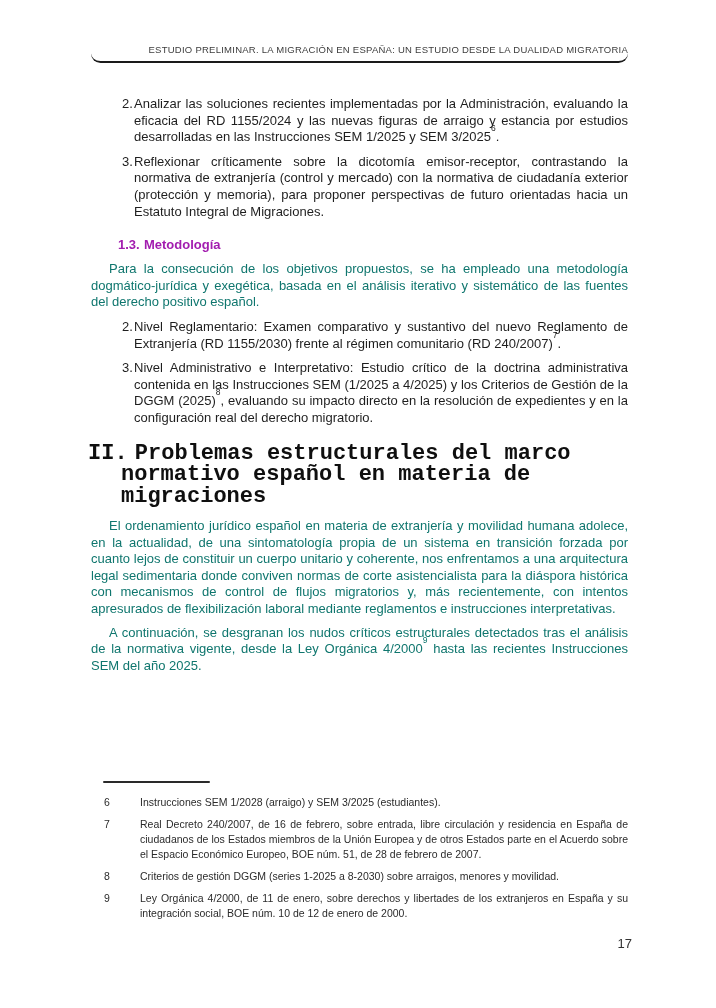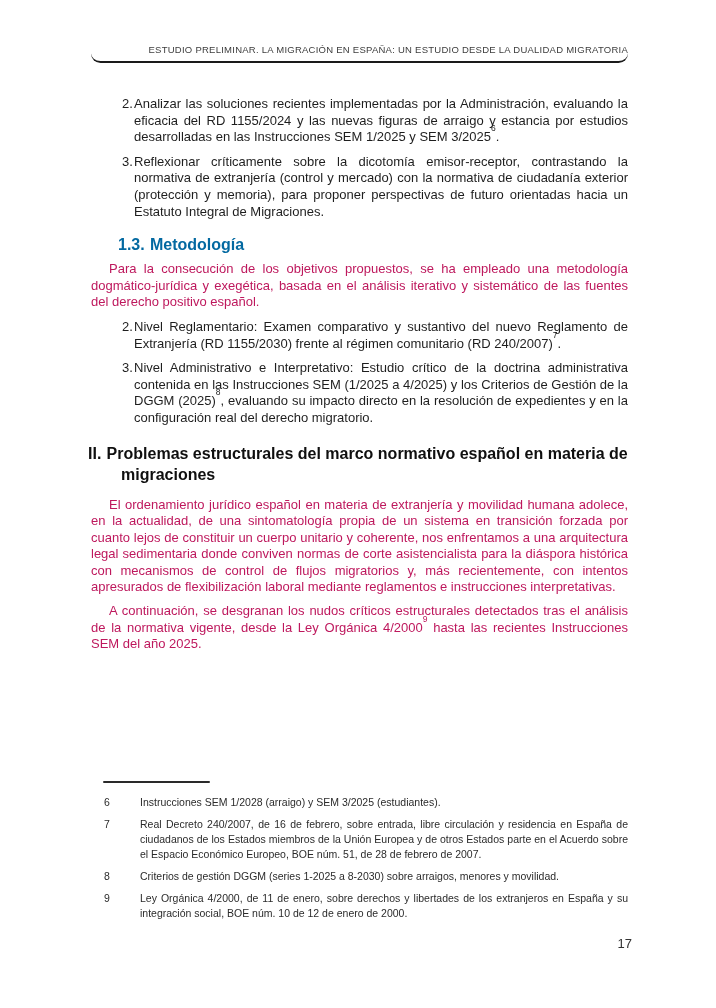--- a/index.html
+++ b/index.html
@@ -36,21 +36,21 @@
   }
   
   .content { margin-top: 33px; }
   p.body-par {
     font-size: 13px;
     line-height: 16.6px;
     text-align: justify;
     text-indent: 18px;
     margin-top: 7px;
     hyphens: auto;
-    color: #be185d;
+    color: #0f766e;
   }
   .num-list { margin-top: 8px; }
   .num-item {
     font-size: 13px;
     line-height: 16.6px;
     text-align: justify;
     padding-left: 43px;
     text-indent: -12px;
     margin-bottom: 8px;
     hyphens: auto;
@@ -63,33 +63,34 @@
   sup.fn-ref {
     font-size: 8.5px;
     line-height: 0;
     position: relative;
     top: -4.5px;
   }
   .it { font-style: italic; }
   
   h3.subsection {
     margin: 15px 0 4px 27px;
-    font-size: 16px;
+    font-size: 13px;
     line-height: 19px;
     font-weight: 700;
-    color: #0369a1;
+    color: #a21caf;
   }
   h2.section {
     margin: 16px 0 11px -3px;
     padding-left: 33px;
     text-indent: -33px;
-    font-size: 16px;
+    font-size: 22px;
     line-height: 21.5px;
     font-weight: 700;
     color: #0f0f0f;
+    font-family: Liberation Mono, monospace;
   }
   .h-num { margin-right: 0.33em; }
   
   .footnotes {
     position: absolute;
     left: 91px;
     right: 88px;
     top: 781px;
   }
   .fn-rule {

